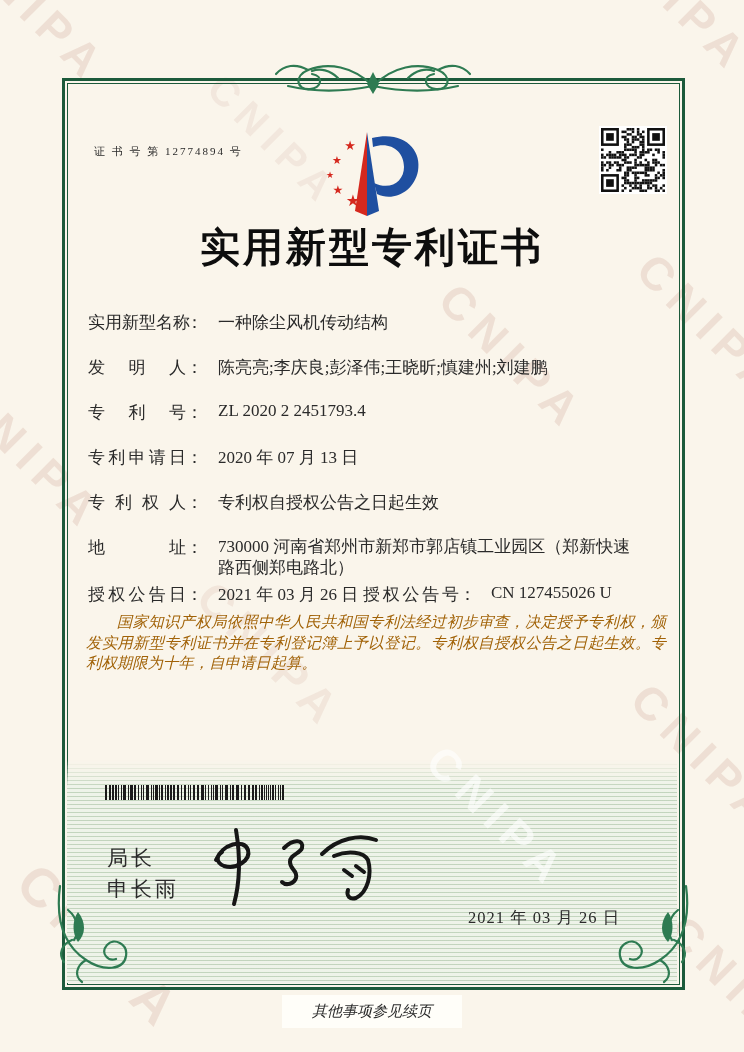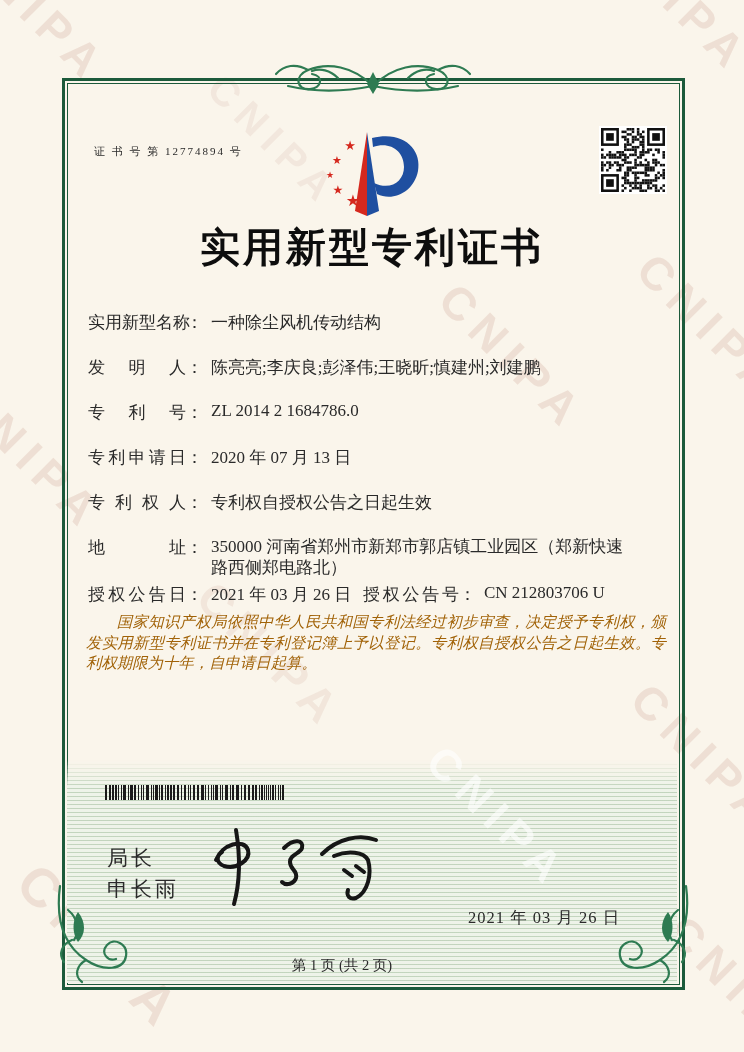--- a/index.html
+++ b/index.html
@@ -41,21 +41,21 @@
   .logo{position:absolute;left:316px;top:128px;z-index:3;}
   .qr{position:absolute;left:599px;top:126px;width:64px;height:64px;z-index:3;background:#fff;padding:2px;}
   .title{
     position:absolute;left:62px;top:220px;width:620px;margin:0;text-align:center;
     font-size:40px;font-weight:bold;letter-spacing:3px;color:#0d0d0d;z-index:3;
   }
   
   .row{position:absolute;left:88px;font-size:17px;z-index:3;white-space:nowrap;}
   .lbl{display:inline-block;width:98px;vertical-align:top;}
   .colon{display:inline-block;vertical-align:top;}
-  .val{display:inline-block;vertical-align:top;margin-left:8px;}
+  .val{display:inline-block;vertical-align:top;margin-left:15px;}
   .val.wrap{width:414px;white-space:normal;line-height:21px;}
   .grant-group{position:absolute;left:275px;top:0;}
   .lbl2{display:inline-block;width:96px;vertical-align:top;}
   
   .legal{position:absolute;left:86px;top:612px;width:580px;z-index:3;}
   .legal p{
     margin:0;font-size:15.4px;line-height:20.5px;text-indent:2em;
     font-style:italic;color:#a16207;text-align:justify;
   }
   
@@ -376,21 +376,21 @@
         <span>发</span>
         <span>明</span>
         <span>人</span>
       </span><span class="colon">：</span><span class="val">陈亮亮;李庆良;彭泽伟;王晓昕;慎建州;刘建鹏</span>
   </div>
   <div class="row" style="top:401px;">
     <span class="lbl justify" style="display: inline-flex; justify-content: space-between;">
         <span>专</span>
         <span>利</span>
         <span>号</span>
-      </span><span class="colon">：</span><span class="val">ZL 2014 2 1684786.0</span>
+      </span><span class="colon">：</span><span class="val">ZL 2020 2 2451793.4</span>
   </div>
   <div class="row" style="top:446px;">
     <span class="lbl justify" style="display: inline-flex; justify-content: space-between;">
         <span>专</span>
         <span>利</span>
         <span>申</span>
         <span>请</span>
         <span>日</span>
       </span><span class="colon">：</span><span class="val">2020 年 07 月 13 日</span>
   </div>
@@ -399,38 +399,38 @@
         <span>专</span>
         <span>利</span>
         <span>权</span>
         <span>人</span>
       </span><span class="colon">：</span><span class="val">专利权自授权公告之日起生效</span>
   </div>
   <div class="row" style="top:536px;">
     <span class="lbl justify" style="display: inline-flex; justify-content: space-between;">
         <span>地</span>
         <span>址</span>
-      </span><span class="colon">：</span><span class="val wrap">350000 河南省郑州市新郑市郭店镇工业园区（郑新快速路西侧郑电路北）</span>
+      </span><span class="colon">：</span><span class="val wrap">730000 河南省郑州市新郑市郭店镇工业园区（郑新快速路西侧郑电路北）</span>
   </div>
   <div class="row" style="top:583px;">
     <span class="lbl justify" style="display: inline-flex; justify-content: space-between;">
         <span>授</span>
         <span>权</span>
         <span>公</span>
         <span>告</span>
         <span>日</span>
       </span><span class="colon">：</span><span class="val">2021 年 03 月 26 日</span>
     <span class="grant-group">
       <span class="lbl2 justify" style="display: inline-flex; justify-content: space-between;">
           <span>授</span>
           <span>权</span>
           <span>公</span>
           <span>告</span>
           <span>号</span>
-        </span><span class="colon">：</span><span class="val">CN 212803706 U</span>
+        </span><span class="colon">：</span><span class="val">CN 127455026 U</span>
     </span>
   </div>
 
   <div class="legal">
     <p>国家知识产权局依照中华人民共和国专利法经过初步审查，决定授予专利权，颁发实用新型专利证书并在专利登记簿上予以登记。专利权自授权公告之日起生效。专利权期限为十年，自申请日起算。</p>
   </div>
 
   <svg class="barcode" id="barcode" width="186" height="16" viewBox="0 0 186 16">
       <rect x="1" y="0" width="2" height="15" fill="#1a1a1a"></rect>
       <rect x="5" y="0" width="2" height="15" fill="#1a1a1a"></rect>
@@ -501,15 +501,15 @@
     <path d="M18,34 C24,18 46,12 50,24 C53,34 38,44 26,40 C18,37 18,30 24,26"></path>
     <path d="M38,4 C42,28 42,56 36,78"></path>
     <path d="M86,22 C96,12 106,14 104,22 C102,28 92,28 92,36 C92,44 100,44 98,52 C96,58 88,60 84,56"></path>
     <path d="M124,28 C140,12 162,8 178,14"></path>
     <path d="M136,30 C150,24 166,26 170,34 C174,48 170,66 158,72 C152,74 148,70 150,64"></path>
     <path d="M146,44 l8,6"></path>
     <path d="M158,40 l8,6"></path>
   </svg>
 
   <div class="issue-date">2021 年 03 月 26 日</div>
-  <div class="page-info">第 1 页 (共 2 页)</div>
+  <div class="footer-note">其他事项参见续页</div>
 
 </div>
 
 </body></html>

